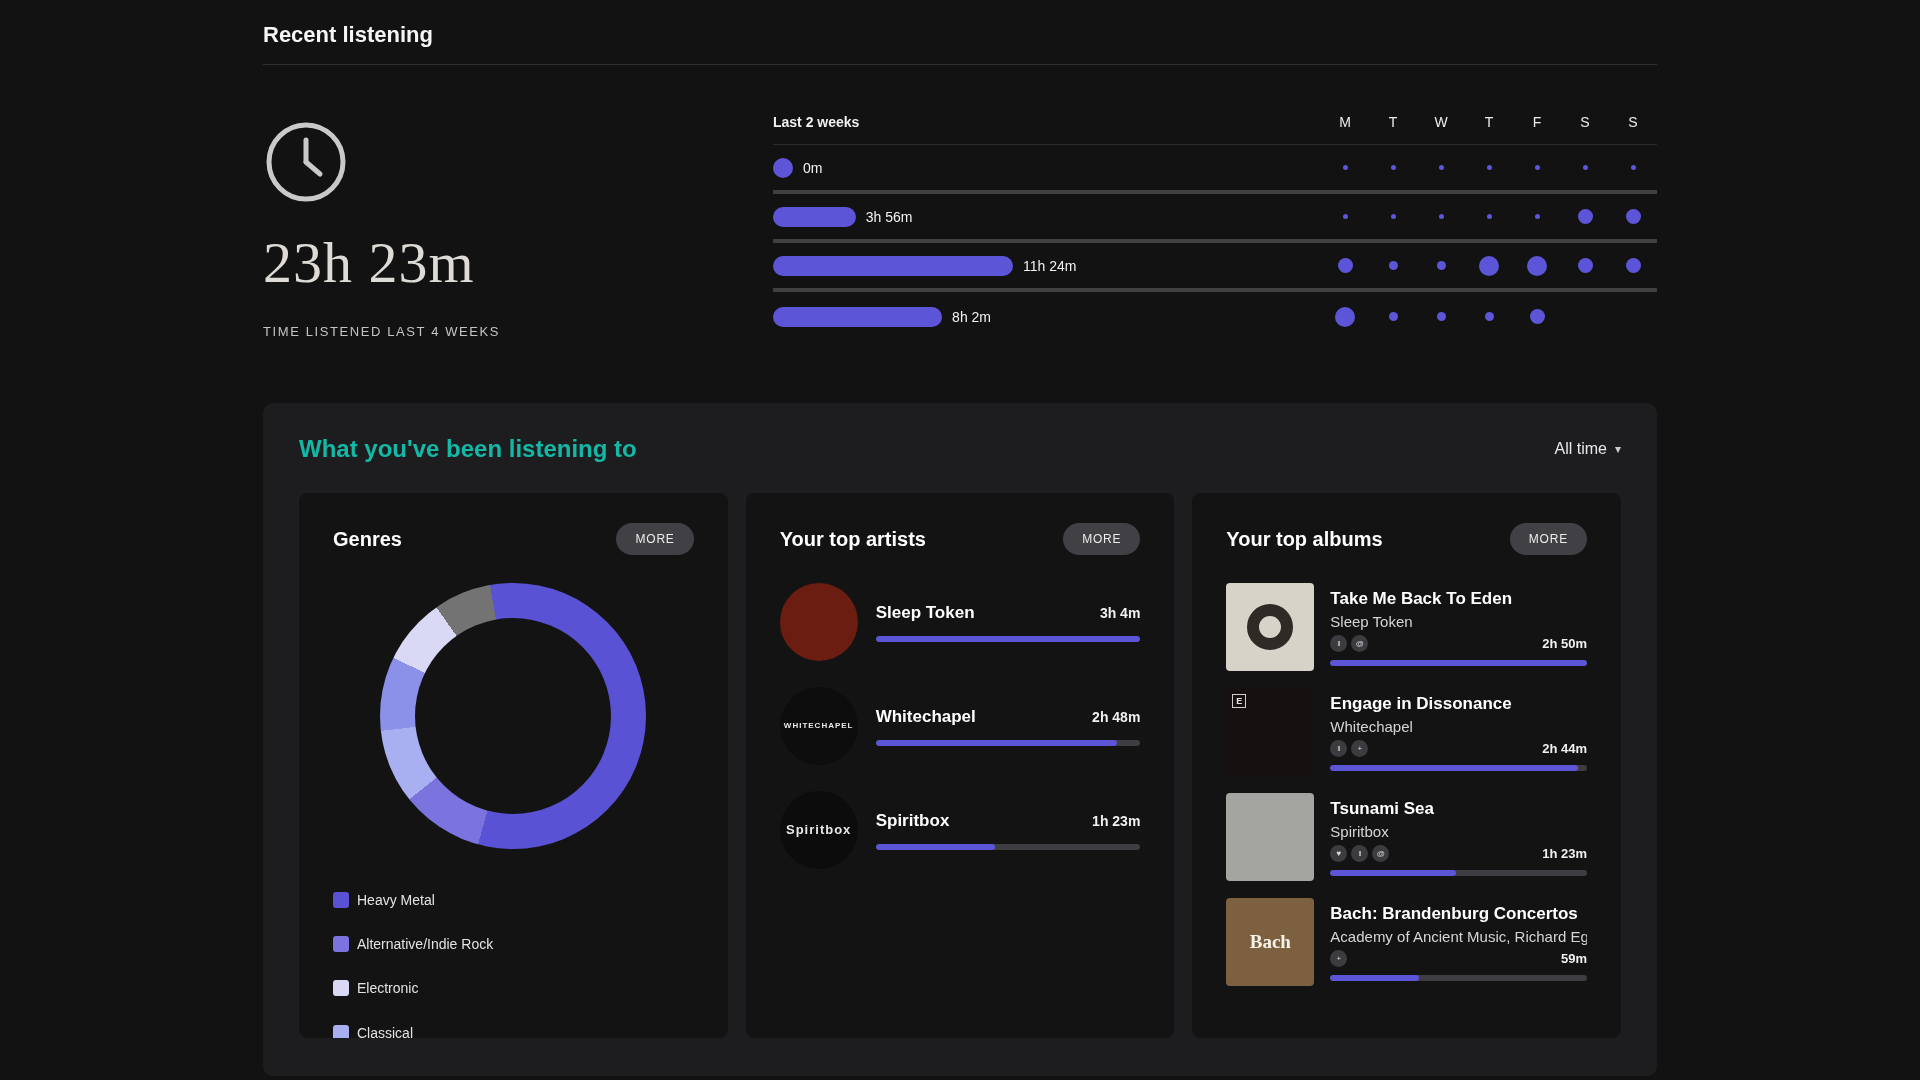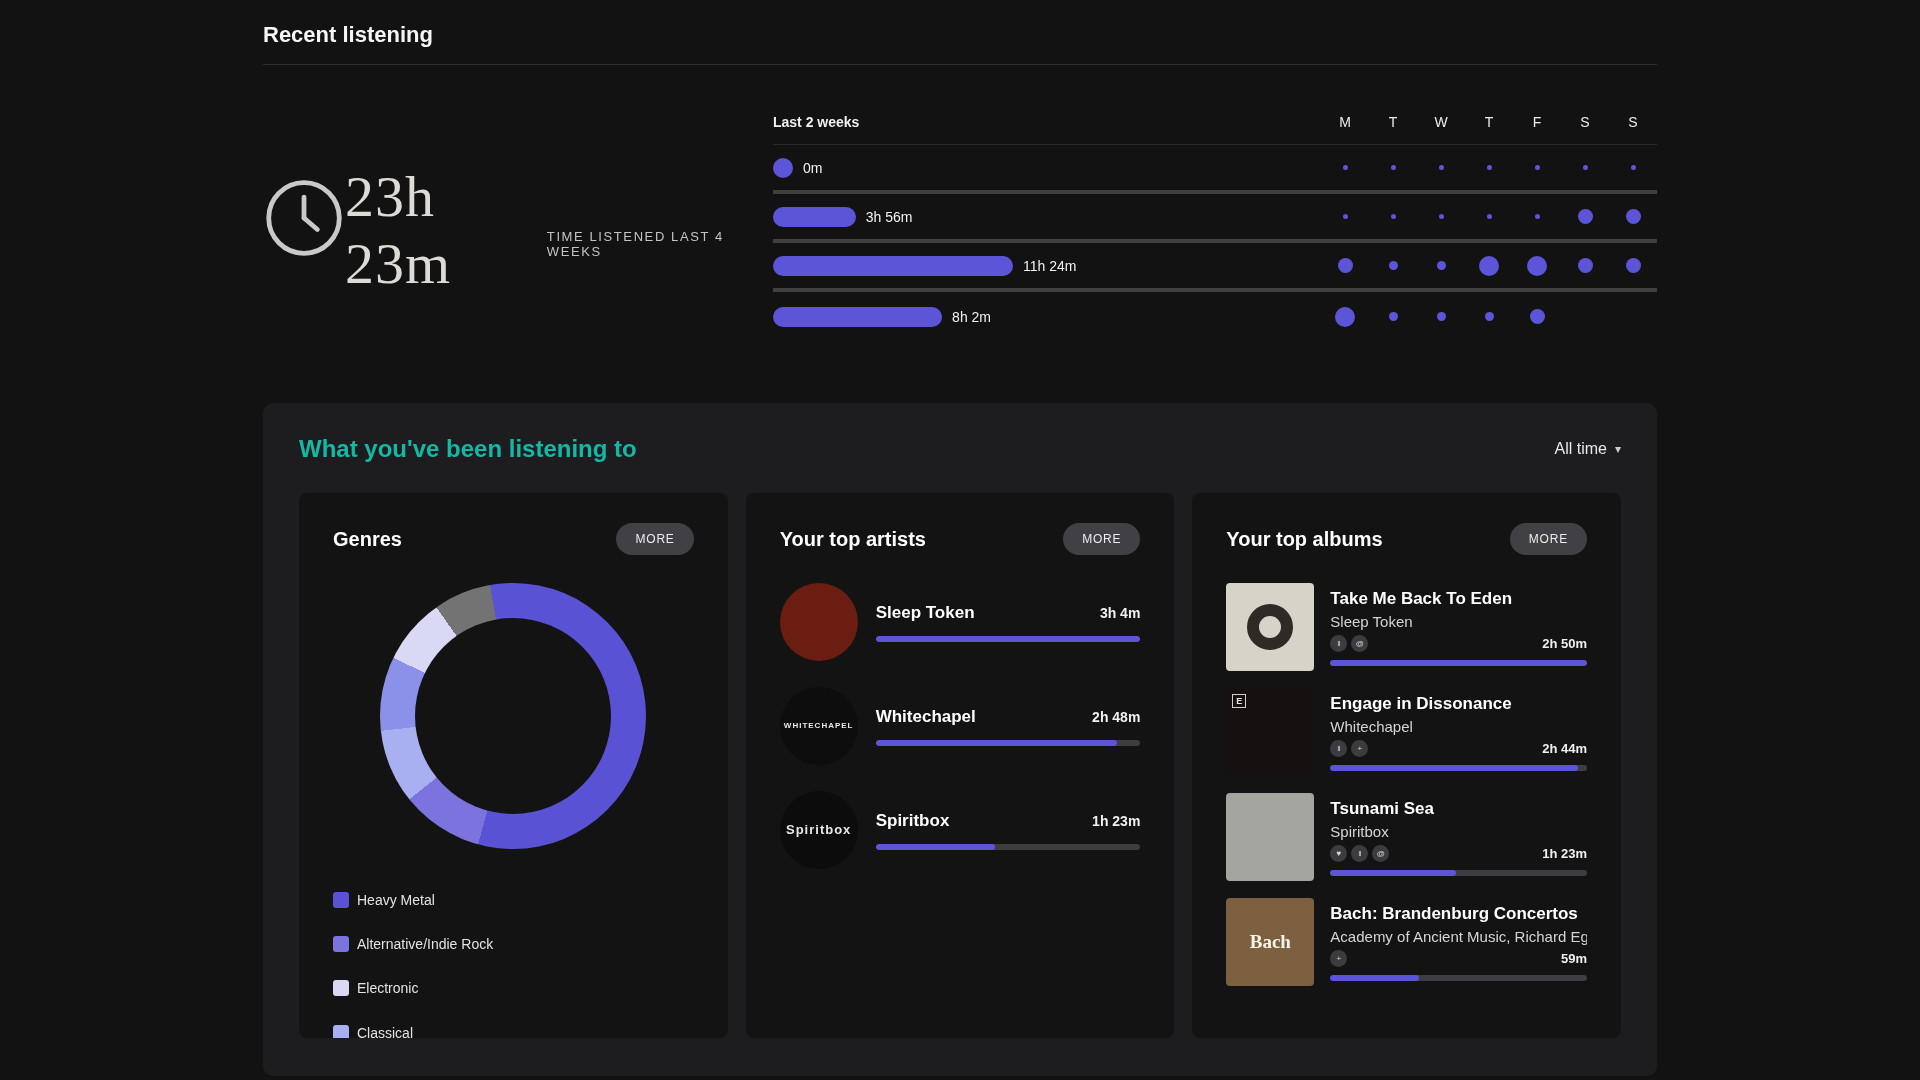--- a/index.html
+++ b/index.html
@@ -7,21 +7,21 @@
   body {
     width:1920px; height:1080px; overflow:hidden;
     font-family:"Liberation Sans", sans-serif; color:#ffffff;
   }
   .container { width:1394px; margin:0 auto; padding-top:14px; }
 
   
   .section-title { font-size:22px; font-weight:700; padding:8px 0 16px; color:#f5f5f5; }
   .divider { height:1px; background:#2f2f2f; }
   .recent-body { display:flex; margin-top:22px; }
-  .total-col { width:510px; display:flex; flex-direction:row; align-items:center; padding-top:32px; }
+  .total-col { width:510px; display:flex; flex-direction:column; padding-top:32px; }
   .clock { margin-bottom:24px; }
   .total-time { font-family:"Liberation Serif", serif; font-size:58px; color:#dedad5; letter-spacing:1px; }
   .total-caption { margin-top:28px; font-size:13px; letter-spacing:1.6px; color:#c4c4c4; }
   .chart-col { flex:1; padding-top:12px; }
   .chart-head { display:flex; align-items:center; height:46px; border-bottom:1px solid #2a2a2a; }
   .chart-label { font-size:14px; font-weight:700; color:#f0f0f0; }
   .day-headers { margin-left:auto; display:flex; }
   .day-headers span { width:48px; text-align:center; font-size:14px; color:#ececec; }
   .week-row { display:flex; align-items:center; height:49px; border-bottom:4px solid #404040; }
   .week-row:last-child { border-bottom:none; }

